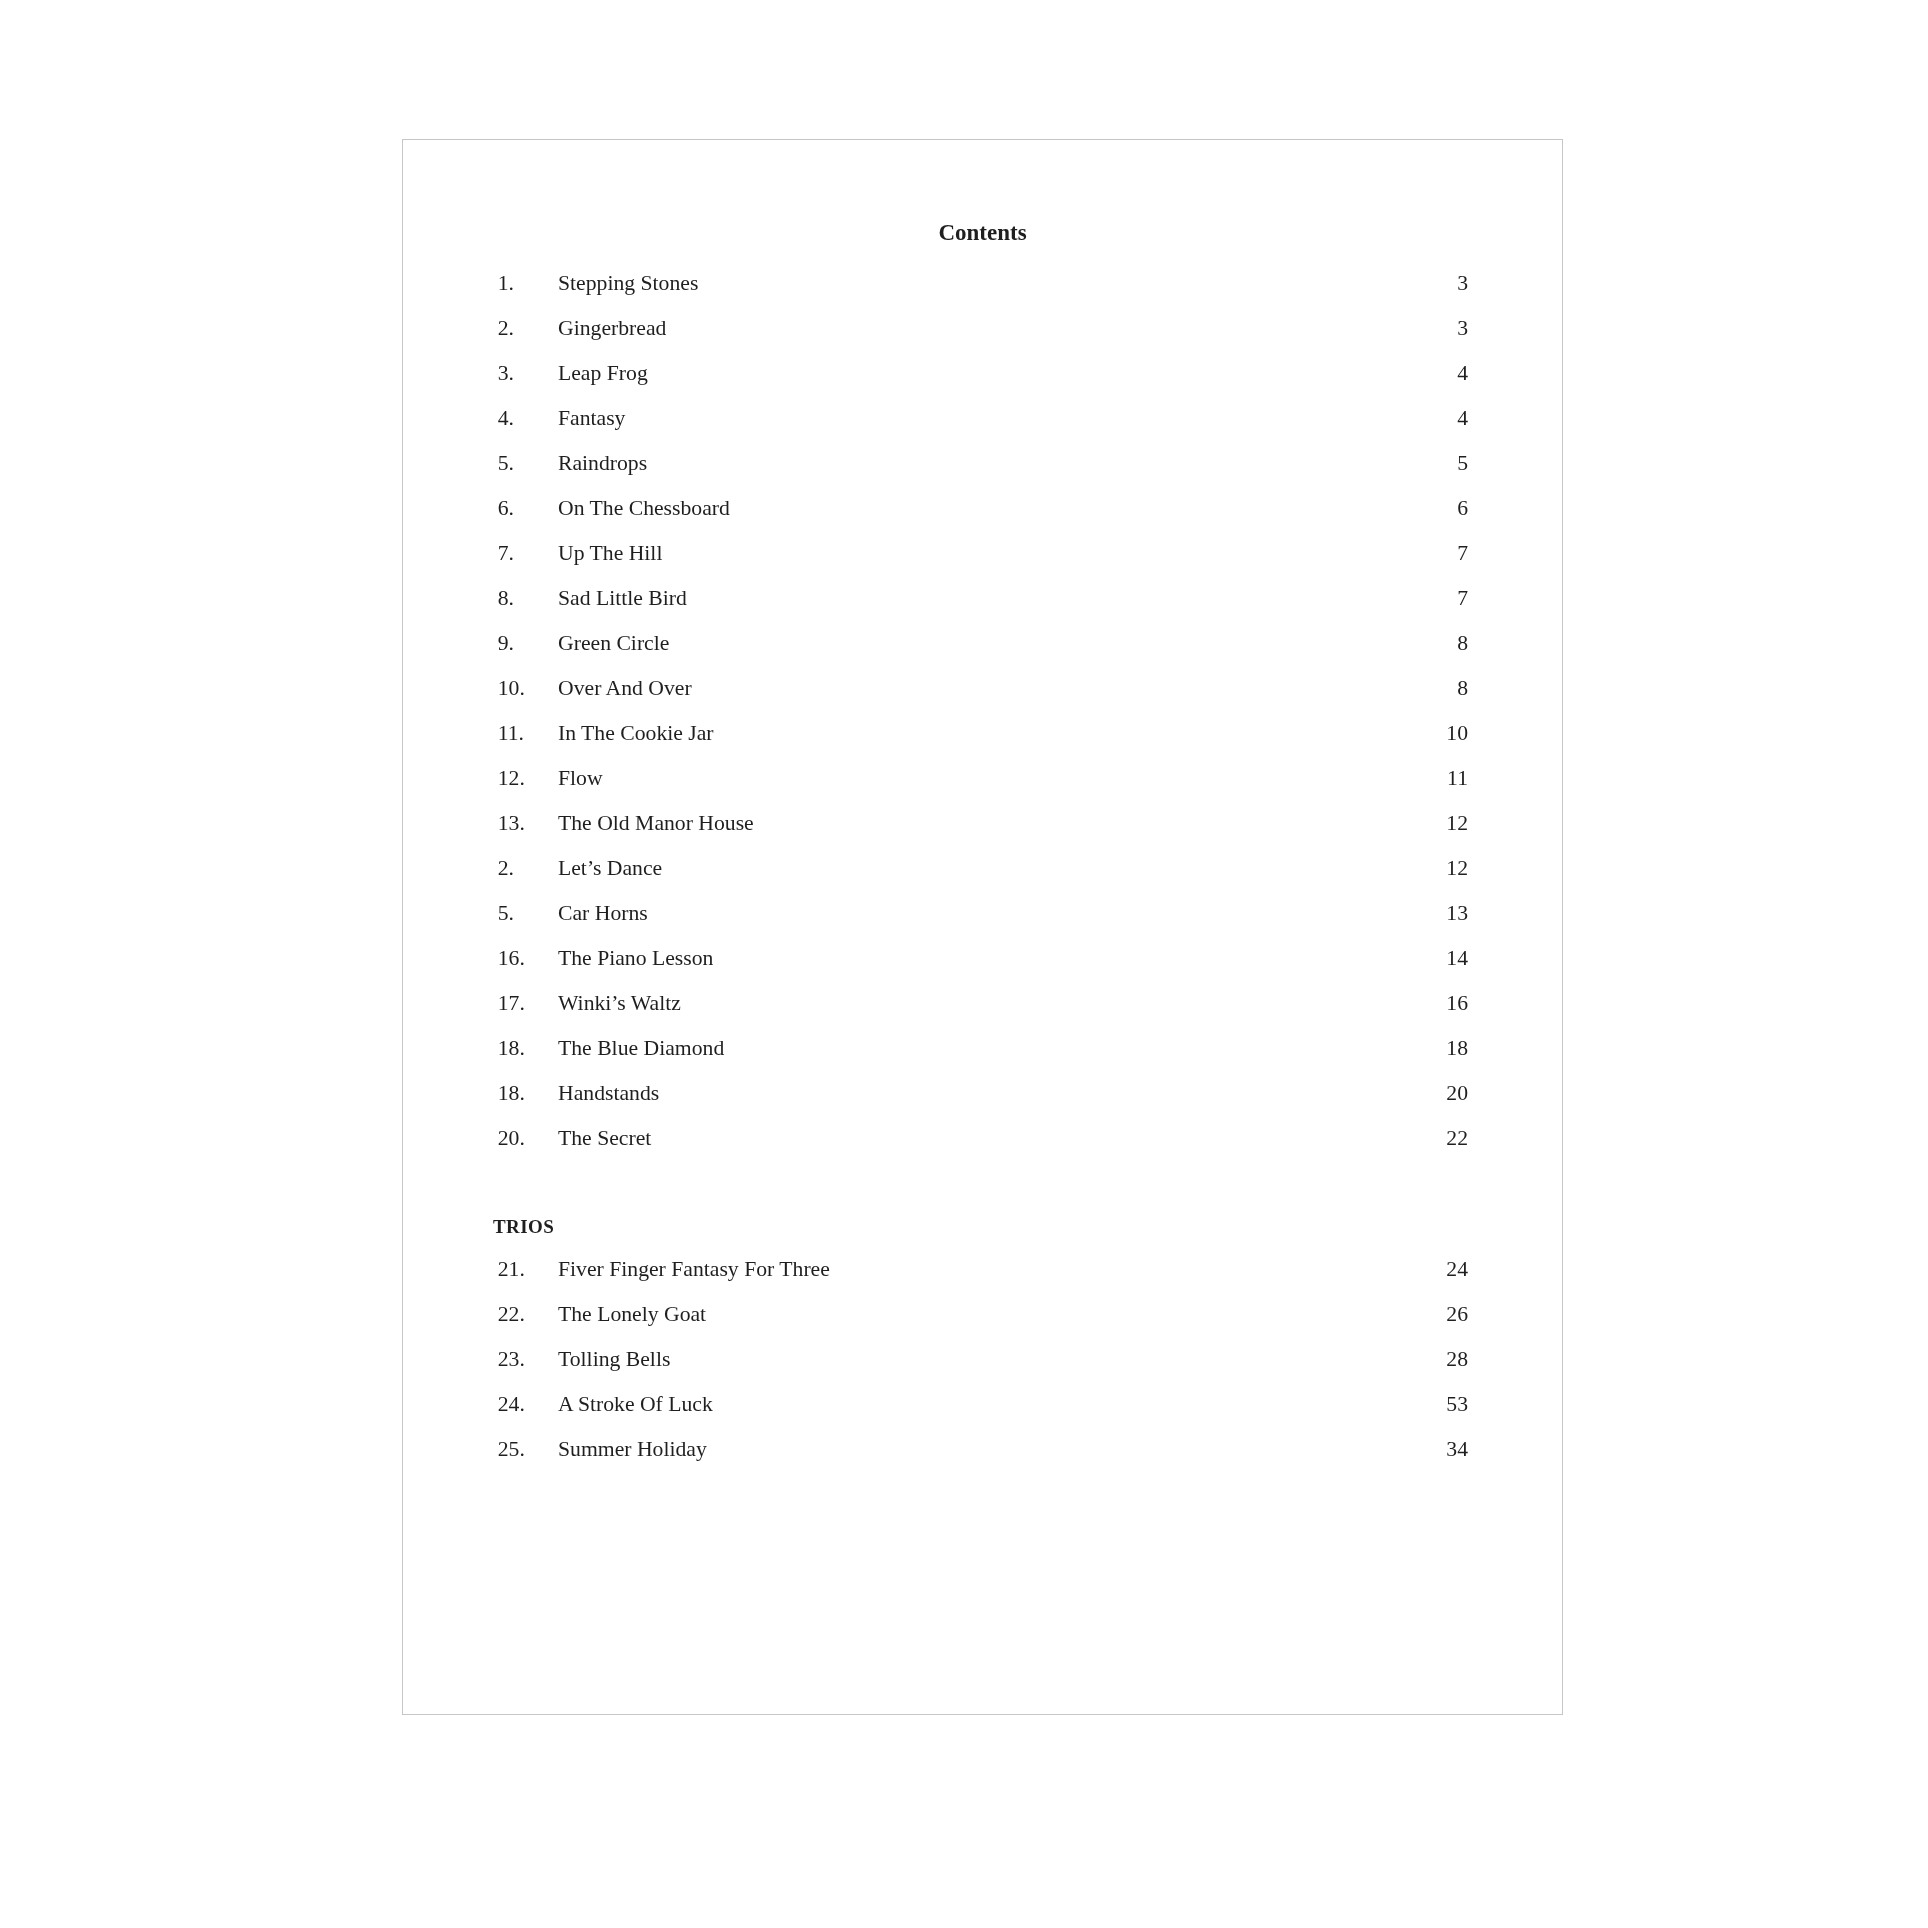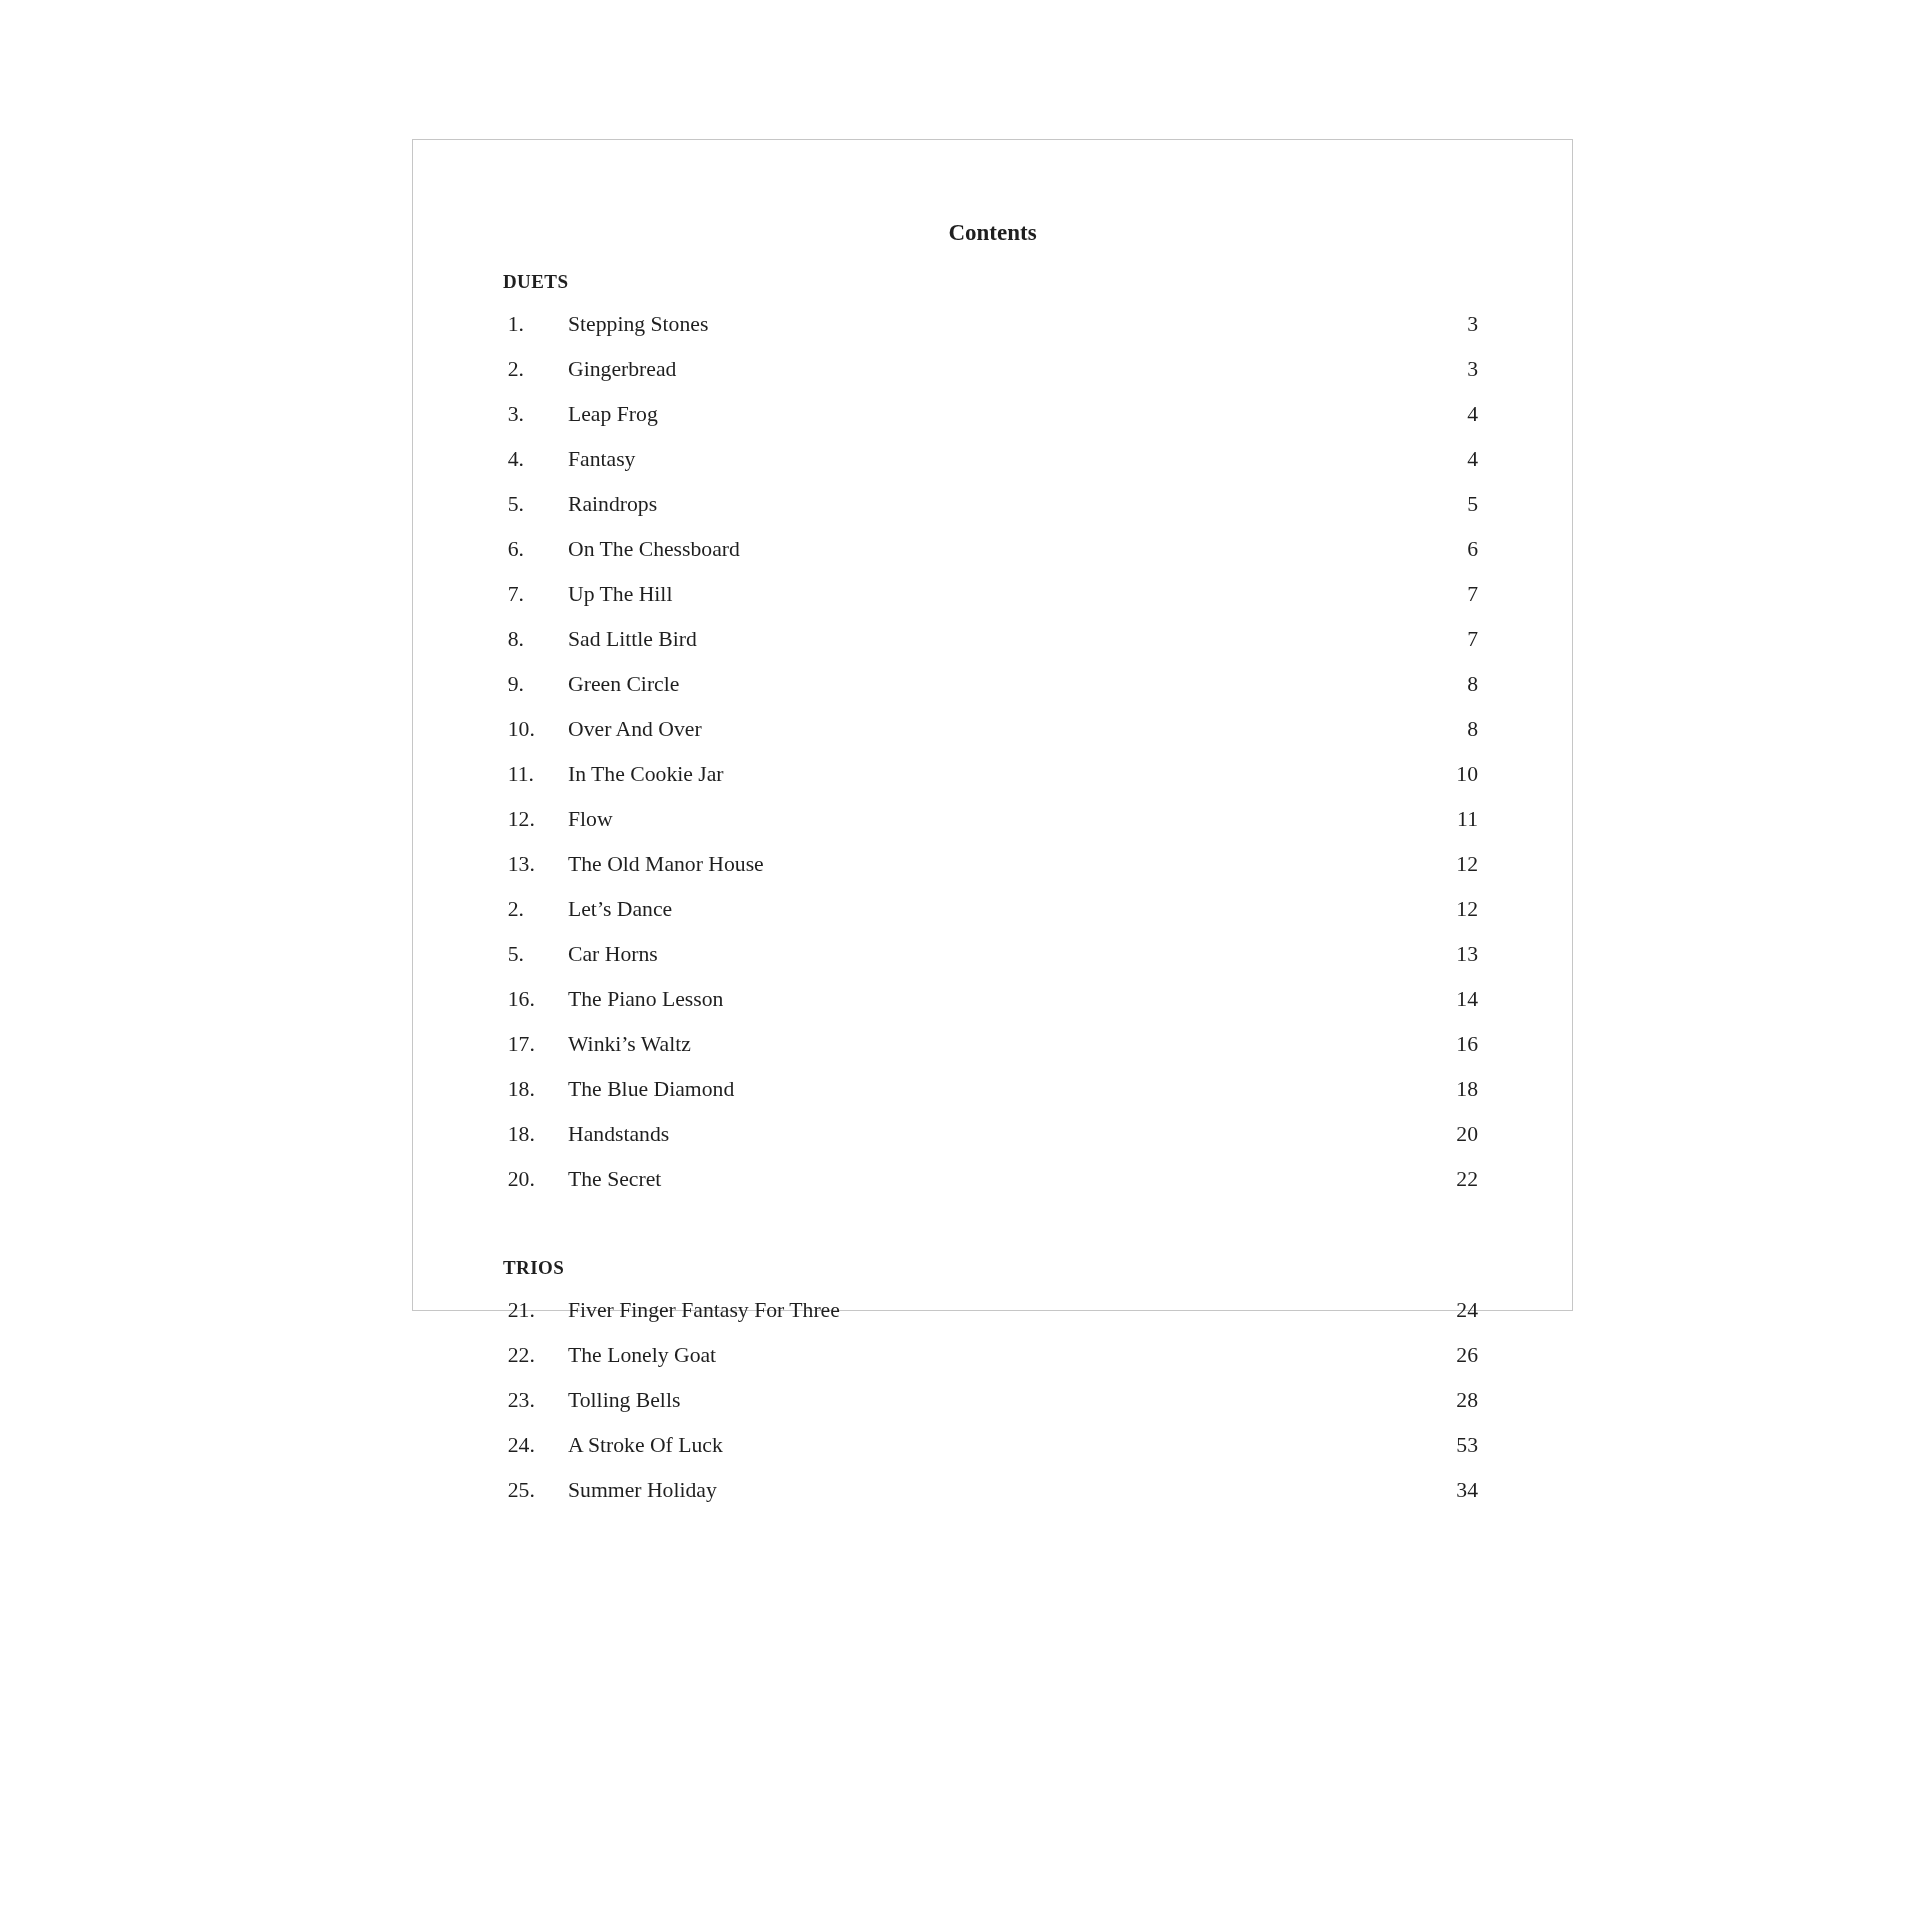--- a/index.html
+++ b/index.html
@@ -12,24 +12,24 @@
     width: 1928px;
     height: 1928px;
     background: var(--bg);
     font-family: "Liberation Serif", "DejaVu Serif", serif;
     color: var(--text);
     overflow: hidden;
     position: relative;
   }
   .sheet {
     position: absolute;
-    left: 412px;
+    left: 402px;
     top: 139px;
     width: 1161px;
-    height: 1172px;
+    height: 1576px;
     background: var(--bg);
     border: 0.9px solid var(--border);
   }
   .doc-title {
     position: absolute;
     top: 79px;
     left: 0;
     right: 0;
     text-align: center;
     font-size: 23px;
@@ -74,21 +74,20 @@
     text-align: right;
   }
 </style>
 </head>
 <body>
 
 <div class="sheet">
   <h1 class="doc-title">Contents</h1>
   <div class="content" id="sections">
       <section class="toc-section">
-        <h2 class="section-heading">DUETS</h2>
         <div class="toc-row">
           <span class="num">1.</span>
           <span class="toc-title">Stepping Stones</span>
           <span class="pageno">3</span>
         </div>
         <div class="toc-row">
           <span class="num">2.</span>
           <span class="toc-title">Gingerbread</span>
           <span class="pageno">3</span>
         </div>

